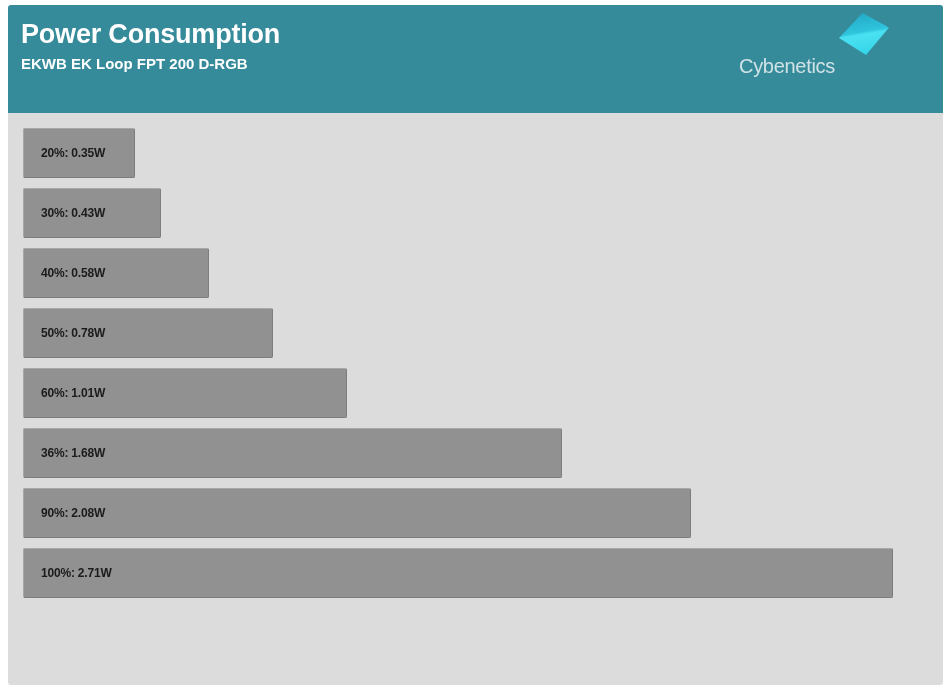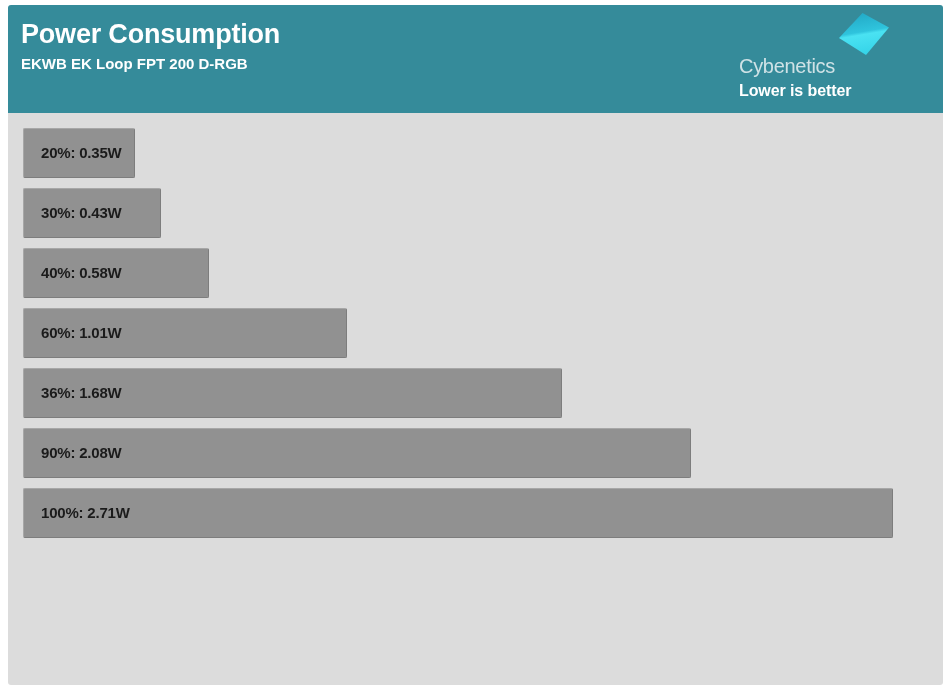--- a/index.html
+++ b/index.html
@@ -135,21 +135,21 @@
     box-sizing: border-box;
     border-radius: 2px;
   }
 
   .bar-label {
     position: absolute;
     left: 18px;
     top: 0;
     height: 50px;
     line-height: 50px;
-    font-size: 15px;
+    font-size: 12px;
     font-weight: bold;
     color: #1b1b1b;
     white-space: nowrap;
     letter-spacing: -0.2px;
   }
 </style>
 </head>
 <body>
 
 <div id="chart-root">
@@ -166,39 +166,42 @@
           <linearGradient id="logoGrad" x1="0.35" y1="0" x2="0.55" y2="1">
             <stop offset="0%" stop-color="#22a9c6"></stop>
             <stop offset="45%" stop-color="#2fc4dd"></stop>
             <stop offset="52%" stop-color="#4ae2f2"></stop>
             <stop offset="100%" stop-color="#34d3e8"></stop>
           </linearGradient>
         </defs>
         <path d="M25.5 2 L52 16.5 L29 44 L2 27 Z" fill="url(#logoGrad)"></path>
       </svg>
       <div class="brand-name">Cybenetics</div>
-      <div class="brand-tagline">Lower is better</div>
     </div>
   </div>
 
   <div class="plot">
     <div class="bars" id="bars-container">
         <div class="bar-row">
           <div class="bar" style="width: 112px;"></div>
           <div class="bar-label">20%: 0.35W</div>
         </div>
         <div class="bar-row">
           <div class="bar" style="width: 138px;"></div>
           <div class="bar-label">30%: 0.43W</div>
         </div>
         <div class="bar-row">
           <div class="bar" style="width: 186px;"></div>
           <div class="bar-label">40%: 0.58W</div>
         </div>
         <div class="bar-row">
+          <div class="bar" style="width: 250px;"></div>
+          <div class="bar-label">50%: 0.78W</div>
+        </div>
+        <div class="bar-row">
           <div class="bar" style="width: 324px;"></div>
           <div class="bar-label">60%: 1.01W</div>
         </div>
         <div class="bar-row">
           <div class="bar" style="width: 539px;"></div>
           <div class="bar-label">36%: 1.68W</div>
         </div>
         <div class="bar-row">
           <div class="bar" style="width: 668px;"></div>
           <div class="bar-label">90%: 2.08W</div>

